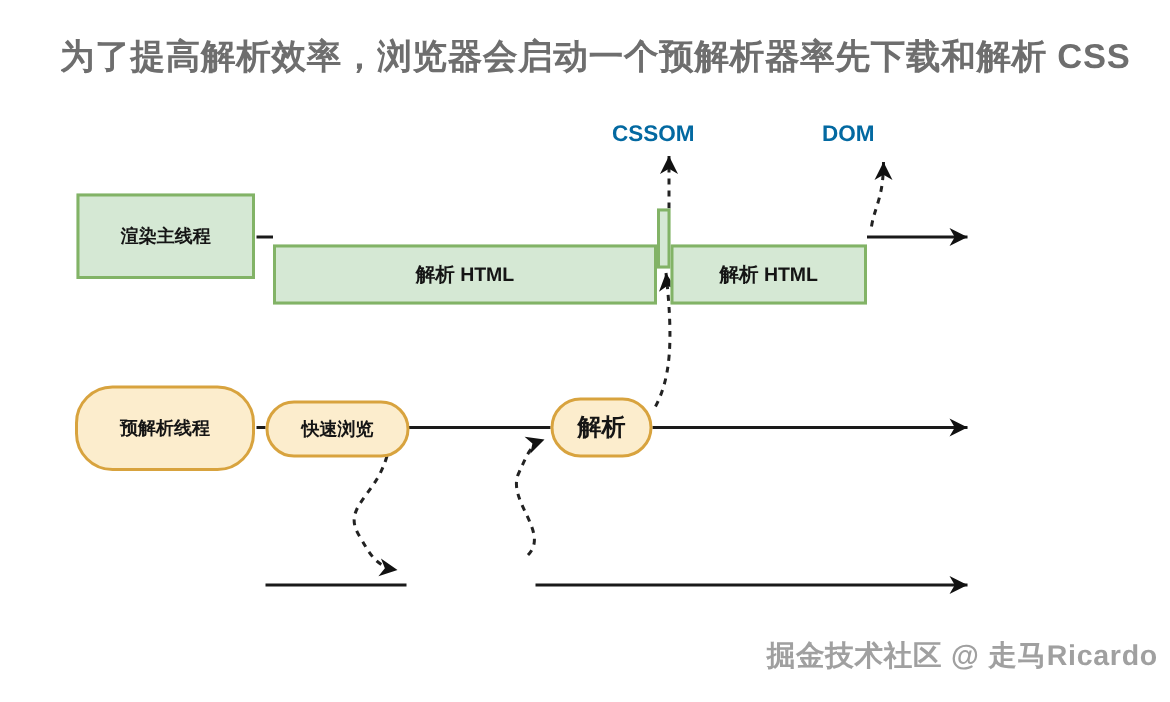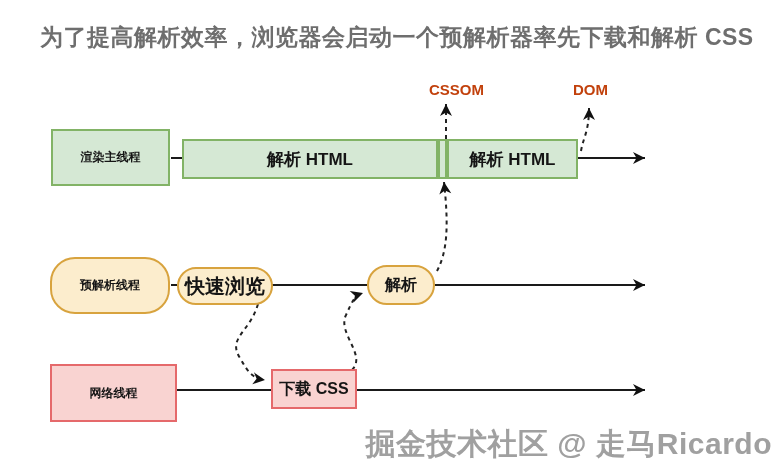--- a/index.html
+++ b/index.html
@@ -6,46 +6,46 @@
   .canvas{
     position:relative;width:780px;height:468px;background:#ffffff;overflow:hidden;
     font-family:"Liberation Sans",sans-serif;color:#111;
   }
   .title{
     position:absolute;left:40px;top:22px;width:712px;
     font-size:23px;line-height:30px;font-weight:600;letter-spacing:.5px;
     color:var(--title-text,#6e6e6e);white-space:nowrap;text-align:right;
   }
   .anno{
-    position:absolute;font-size:15px;font-weight:700;color:#c2410c;text-align:right;
+    position:absolute;font-size:15px;font-weight:700;color:#0369a1;text-align:left;
   }
   .anno.cssom{left:408px;top:81px;width:76px;}
   .anno.dom{left:548px;top:81px;width:60px;}
   .box{
     position:absolute;box-sizing:border-box;border:2px solid;
     display:flex;align-items:center;justify-content:center;
     font-weight:600;color:#151515;
   }
   .green{background:var(--green-fill,#d5e8d4);border-color:var(--green-border,#82b366);}
   .yellow{background:var(--yellow-fill,#fcedcd);border-color:var(--yellow-border,#d8a33e);border-radius:25px;}
   .pink{background:var(--pink-fill,#f9d3d1);border-color:var(--pink-border,#e5696b);}
   .lane-label{font-size:12px;}
   .lbl-render{left:51px;top:129px;width:119px;height:57px;}
   .lbl-preparse{left:50px;top:257px;width:120px;height:57px;}
   .lbl-network{left:50px;top:364px;width:127px;height:58px;}
-  .bar-seg{font-size:17px;}
+  .bar-seg{font-size:13px;margin-top:24px;}
   .seg1{left:182px;top:139px;width:256px;height:40px;}
   .sliver{left:438px;top:139px;width:9px;height:40px;}
   .seg2{left:447px;top:139px;width:131px;height:40px;}
-  .bx-preview{left:177px;top:267px;width:96px;height:38px;font-size:20px;}
+  .bx-preview{left:177px;top:267px;width:96px;height:38px;font-size:12px;}
   .bx-parse{left:367px;top:265px;width:68px;height:40px;font-size:16px;}
   .bx-download{left:271px;top:369px;width:86px;height:40px;font-size:16px;}
   .watermark{
     position:absolute;right:8px;top:424px;
-    font-size:30px;font-weight:700;color:var(--watermark-text,#a0a0a0);
+    font-size:19px;font-weight:700;color:var(--watermark-text,#a0a0a0);
     text-shadow:2px 2px 0 #ffffff;letter-spacing:.5px;white-space:nowrap;
   }
   svg.wires{position:absolute;left:0;top:0;}
   .solid{stroke:var(--line,#1a1a1a);stroke-width:2;fill:none;}
   .dashed{stroke:#222;stroke-width:2;fill:none;stroke-dasharray:4 4;}
 </style>
 </head>
 <body>
 
 <div class="canvas">
@@ -79,17 +79,15 @@
 
   <div class="box green lane-label lbl-render">渲染主线程</div>
   <div class="box green bar-seg seg1">解析 HTML</div>
   <div class="box green sliver"></div>
   <div class="box green bar-seg seg2">解析 HTML</div>
 
   <div class="box yellow lane-label lbl-preparse">预解析线程</div>
   <div class="box yellow bx-preview">快速浏览</div>
   <div class="box yellow bx-parse">解析</div>
 
-  <div class="box pink lane-label lbl-network">网络线程</div>
-  <div class="box pink bx-download">下载 CSS</div>
 
   <div class="watermark">掘金技术社区 @ 走马Ricardo</div>
 </div>
 
 </body></html>

